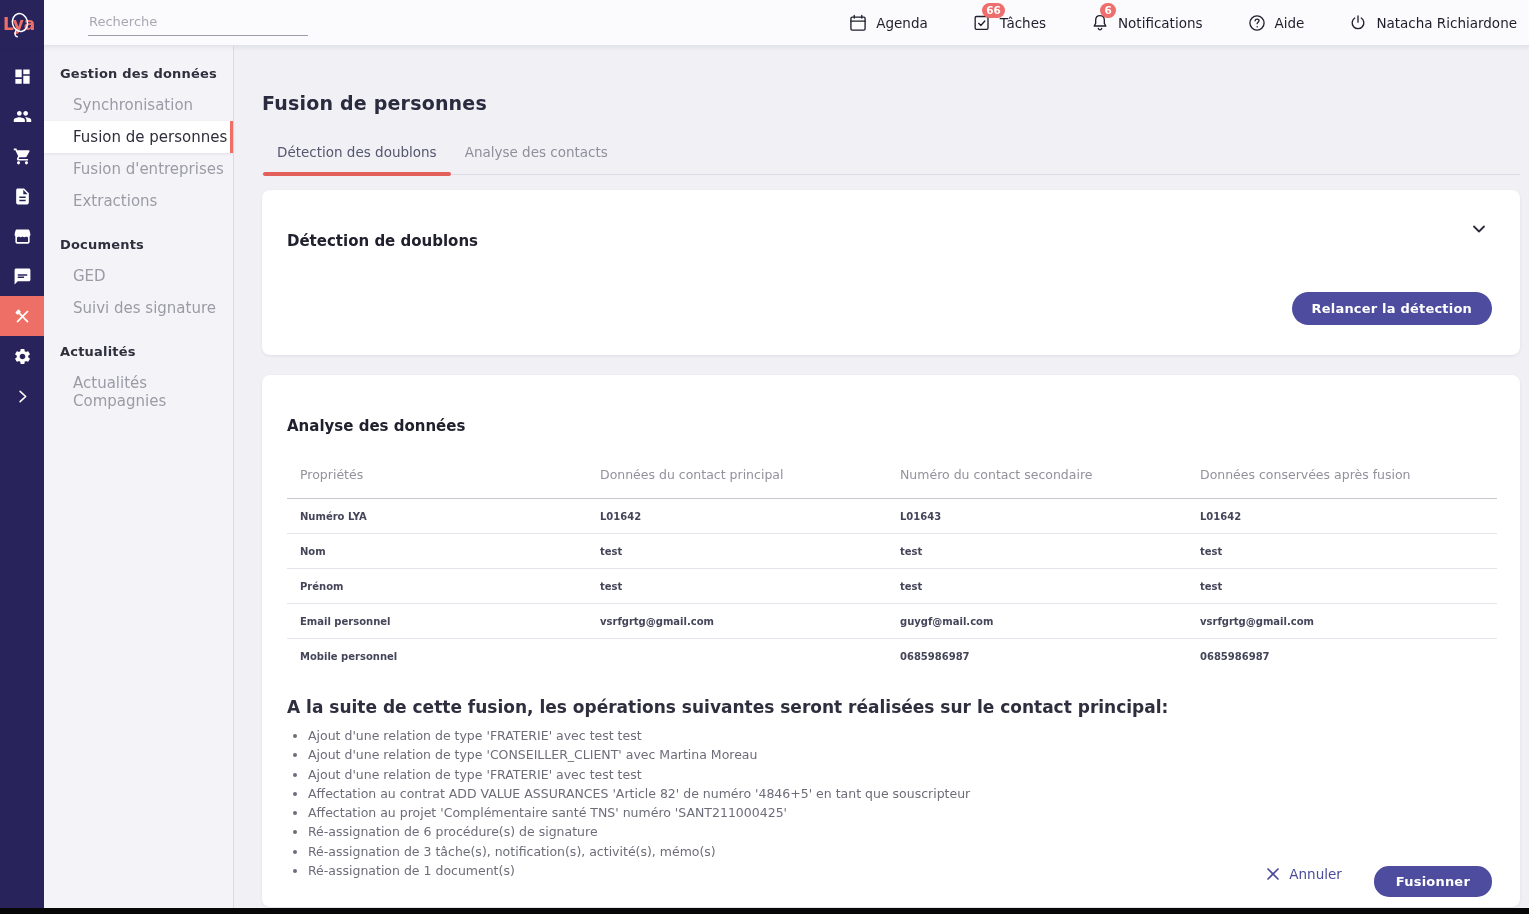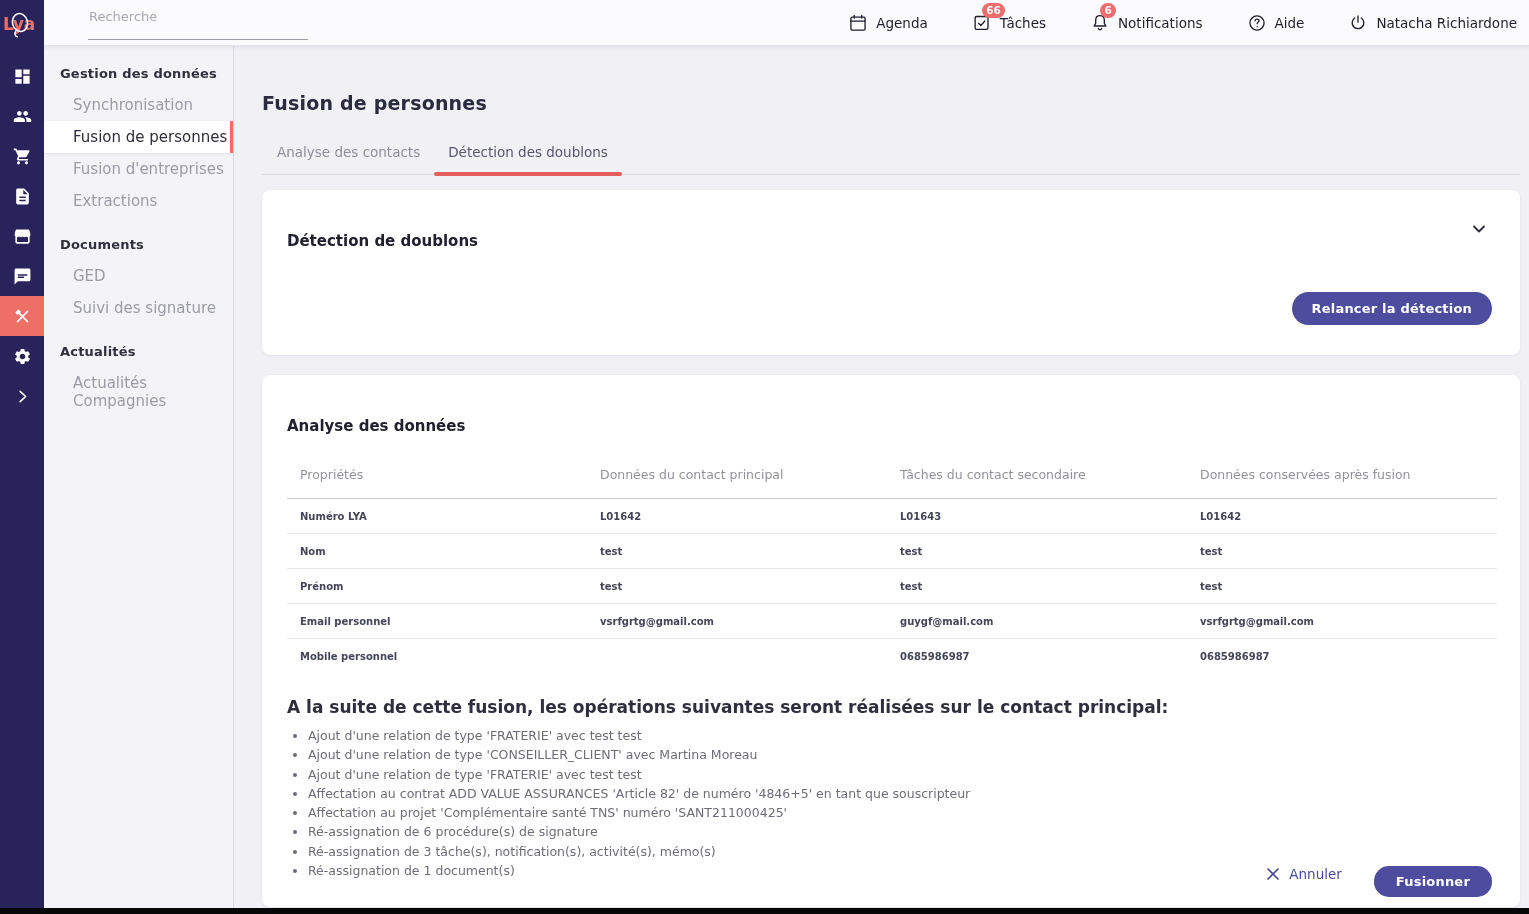--- a/index.html
+++ b/index.html
@@ -9,21 +9,21 @@
     background:#f0f0f5; color:#2d2d3e; position:relative;
   }
   
   .topbar { position:absolute; top:0; left:0; width:1529px; height:46px;
     background:#fbfbfd; border-bottom:1px solid #e3e3ec;
     box-shadow:0 2px 4px rgba(40,40,90,.07); display:flex; align-items:center; z-index:6; }
   .logo-block { width:44px; height:46px; background:#29235c; flex:none;
     display:flex; align-items:center; cursor:pointer; }
   .search-wrap { margin-left:44px; width:220px; }
   .search-wrap input { width:100%; border:none; outline:none; background:transparent;
-    border-bottom:1px solid #9d9daa; font-size:13px; padding:4px 1px 15px;
+    border-bottom:1px solid #9d9daa; font-size:13px; padding:4px 1px 6px;
     color:#0c4a6e; font-family:inherit; }
   .search-wrap input::placeholder { color:#a8a8b4; }
   .topbar-actions { margin-left:auto; display:flex; align-items:center; gap:44px; padding-right:12px; }
   .topbar-item { display:flex; align-items:center; gap:8px; font-size:13.5px;
     color:#1e1e2c; cursor:pointer; white-space:nowrap; }
   .topbar-item .icon { width:20px; height:20px; position:relative; display:inline-block; }
   .topbar-item .icon svg { width:20px; height:20px; stroke:#1f1f2e; fill:none;
     stroke-width:1.6; stroke-linecap:round; stroke-linejoin:round; }
   .badge { position:absolute; top:-10px; left:10px; background:#ee6d6d; color:#fff;
     font-size:10.5px; font-weight:bold; border-radius:10px; padding:1.5px 4.5px;
@@ -213,42 +213,42 @@
     <div class="side-item">GED</div>
     <div class="side-item">Suivi des signature</div>
     <div class="side-title">Actualités</div>
     <div class="side-item">Actualités Compagnies</div>
   </div>
 
 <div class="main">
   <div class="page-title">Fusion de personnes</div>
 
   <div class="tabs">
+      <div class="tab active">Détection des doublons</div>
       <div class="tab">Analyse des contacts</div>
-      <div class="tab active">Détection des doublons</div>
     </div>
 
   <div class="card card1">
     <div class="card-title">Détection de doublons</div>
     <span class="chevron-btn">
       <svg viewBox="0 0 18 18" width="18" height="18">
           <path d="M4 6.5l5 5 5-5" fill="none" stroke="#2a2a38" stroke-width="1.8" stroke-linecap="round" stroke-linejoin="round"></path>
         </svg>
     </span>
     <button class="btn-primary relancer">Relancer la détection</button>
   </div>
 
   <div class="card card2">
     <div class="card-title">Analyse des données</div>
 
     <div class="dtable">
       <div class="thead">
           <div class="cell">Propriétés</div>
           <div class="cell">Données du contact principal</div>
-          <div class="cell">Tâches du contact secondaire</div>
+          <div class="cell">Numéro du contact secondaire</div>
           <div class="cell">Données conservées après fusion</div>
         </div>
       <div>
           <div class="trow">
             <div class="cell">Numéro LYA</div>
             <div class="cell">L01642</div>
             <div class="cell">L01643</div>
             <div class="cell">L01642</div>
           </div>
           <div class="trow">

